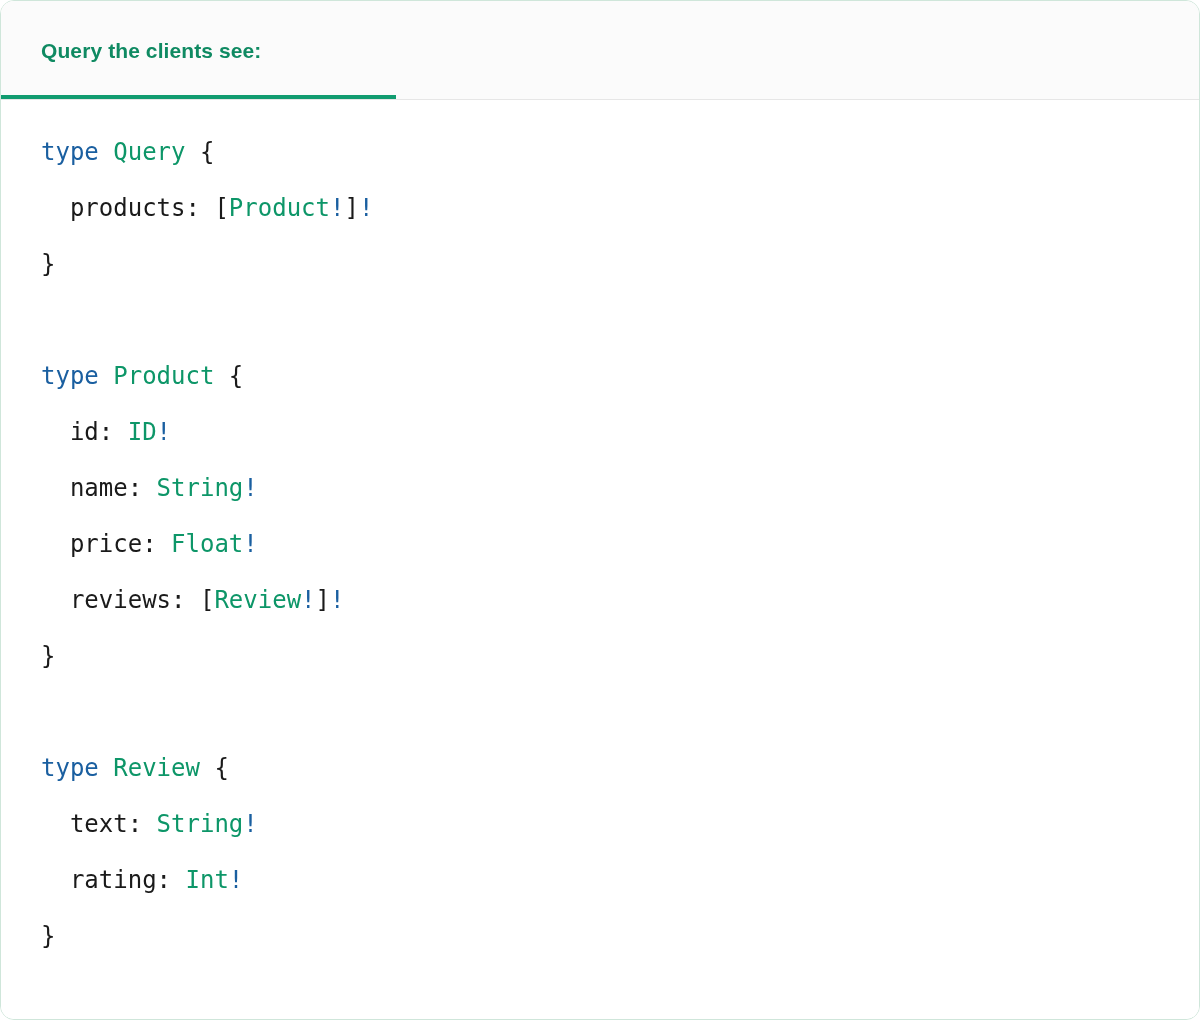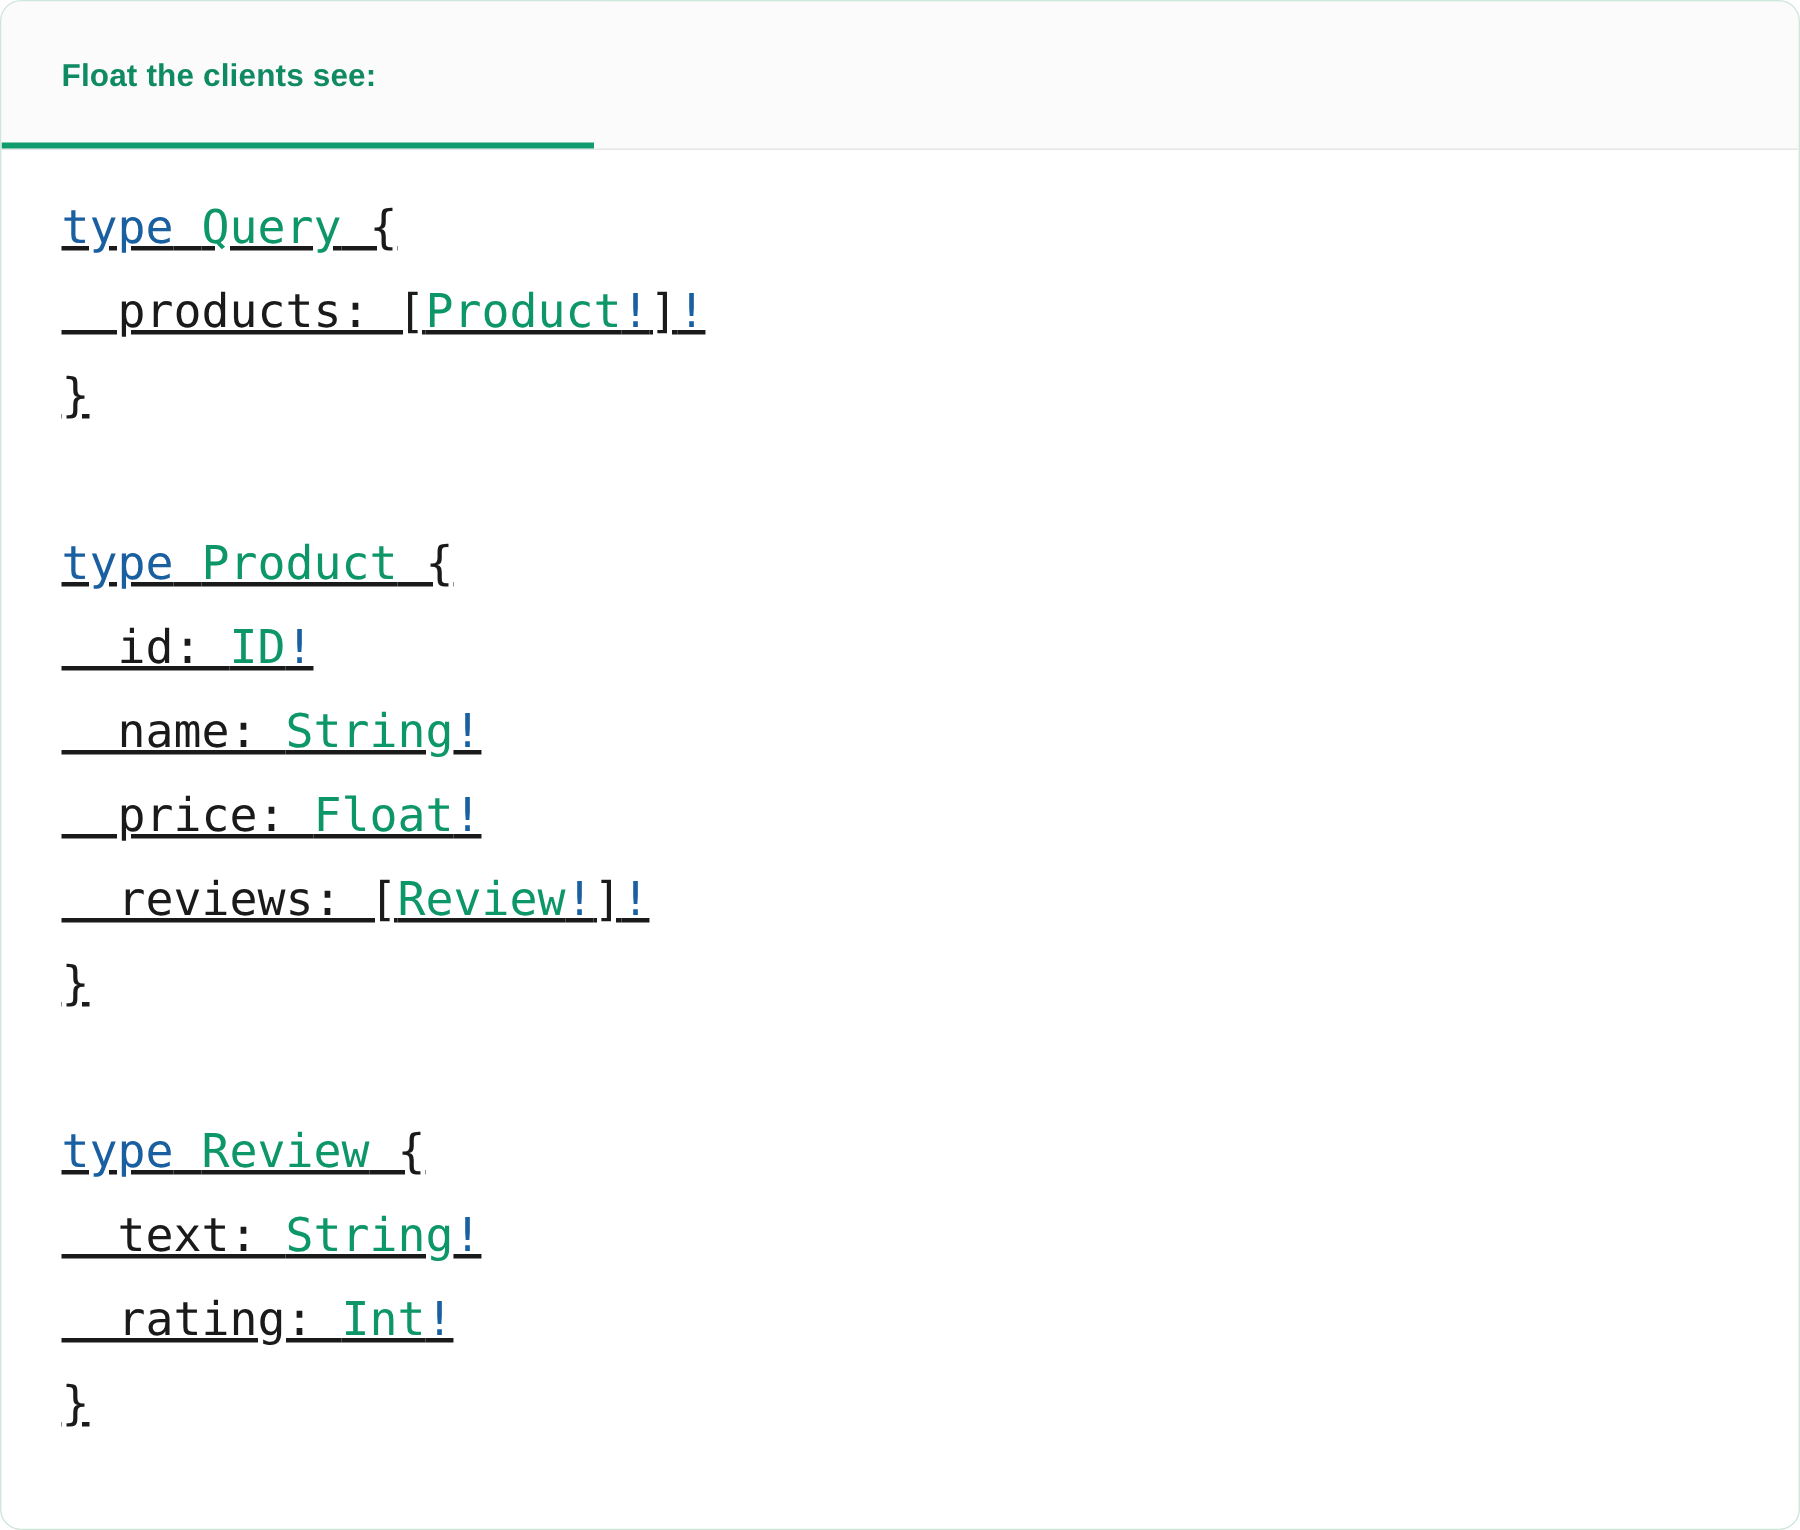--- a/index.html
+++ b/index.html
@@ -68,43 +68,42 @@
   .code-area {
     box-sizing: border-box;
     padding: 24px 0 0 0;
     background: #ffffff;
     height: 920px;
   }
   pre.code {
     margin: 0;
     padding: 0 40px;
     font-family: "DejaVu Sans Mono", "Liberation Mono", monospace;
-    font-size: 31px;
+    font-size: 24px;
     line-height: 56px;
     color: #1a1a1a;
     white-space: pre;
     letter-spacing: 0px;
-    text-decoration: underline;
   }
   .line { display: block; height: 56px; }
   .blank { display: block; height: 56px; }
 
   .tok-kw   { color: #1a5fa0; }
   .tok-type { color: #0d9668; }
   .tok-bang { color: #1a5fa0; }
   .tok-plain{ color: #1a1a1a; }
 </style>
 </head>
 <body>
 
 <div class="card" style="border-color: rgb(207, 230, 218); background: rgb(255, 255, 255);">
 
   <div class="tabstrip" style="background: rgb(251, 251, 251);">
     <div class="tab" style="background: rgb(251, 251, 251);">
-      <span class="tab-label" style="color: rgb(15, 138, 98);">Float the clients see:</span>
+      <span class="tab-label" style="color: rgb(15, 138, 98);">Query the clients see:</span>
       <span class="tab-underline" style="background: rgb(17, 156, 112);"></span>
     </div>
   </div>
 
   <div class="code-area">
     <pre class="code" id="code-block"><span class="line"><span class="tok-kw" style="color: rgb(26, 95, 160);">type</span><span class="tok-plain" style="color: rgb(26, 26, 26);"> </span><span class="tok-type" style="color: rgb(13, 150, 104);">Query</span><span class="tok-plain" style="color: rgb(26, 26, 26);"> {</span></span><span class="line"><span class="tok-plain" style="color: rgb(26, 26, 26);">  products: [</span><span class="tok-type" style="color: rgb(13, 150, 104);">Product</span><span class="tok-bang" style="color: rgb(26, 95, 160);">!</span><span class="tok-plain" style="color: rgb(26, 26, 26);">]</span><span class="tok-bang" style="color: rgb(26, 95, 160);">!</span></span><span class="line"><span class="tok-plain" style="color: rgb(26, 26, 26);">}</span></span><span class="blank">​</span><span class="line"><span class="tok-kw" style="color: rgb(26, 95, 160);">type</span><span class="tok-plain" style="color: rgb(26, 26, 26);"> </span><span class="tok-type" style="color: rgb(13, 150, 104);">Product</span><span class="tok-plain" style="color: rgb(26, 26, 26);"> {</span></span><span class="line"><span class="tok-plain" style="color: rgb(26, 26, 26);">  id: </span><span class="tok-type" style="color: rgb(13, 150, 104);">ID</span><span class="tok-bang" style="color: rgb(26, 95, 160);">!</span></span><span class="line"><span class="tok-plain" style="color: rgb(26, 26, 26);">  name: </span><span class="tok-type" style="color: rgb(13, 150, 104);">String</span><span class="tok-bang" style="color: rgb(26, 95, 160);">!</span></span><span class="line"><span class="tok-plain" style="color: rgb(26, 26, 26);">  price: </span><span class="tok-type" style="color: rgb(13, 150, 104);">Float</span><span class="tok-bang" style="color: rgb(26, 95, 160);">!</span></span><span class="line"><span class="tok-plain" style="color: rgb(26, 26, 26);">  reviews: [</span><span class="tok-type" style="color: rgb(13, 150, 104);">Review</span><span class="tok-bang" style="color: rgb(26, 95, 160);">!</span><span class="tok-plain" style="color: rgb(26, 26, 26);">]</span><span class="tok-bang" style="color: rgb(26, 95, 160);">!</span></span><span class="line"><span class="tok-plain" style="color: rgb(26, 26, 26);">}</span></span><span class="blank">​</span><span class="line"><span class="tok-kw" style="color: rgb(26, 95, 160);">type</span><span class="tok-plain" style="color: rgb(26, 26, 26);"> </span><span class="tok-type" style="color: rgb(13, 150, 104);">Review</span><span class="tok-plain" style="color: rgb(26, 26, 26);"> {</span></span><span class="line"><span class="tok-plain" style="color: rgb(26, 26, 26);">  text: </span><span class="tok-type" style="color: rgb(13, 150, 104);">String</span><span class="tok-bang" style="color: rgb(26, 95, 160);">!</span></span><span class="line"><span class="tok-plain" style="color: rgb(26, 26, 26);">  rating: </span><span class="tok-type" style="color: rgb(13, 150, 104);">Int</span><span class="tok-bang" style="color: rgb(26, 95, 160);">!</span></span><span class="line"><span class="tok-plain" style="color: rgb(26, 26, 26);">}</span></span></pre>
   </div>
 
 </div>
 

